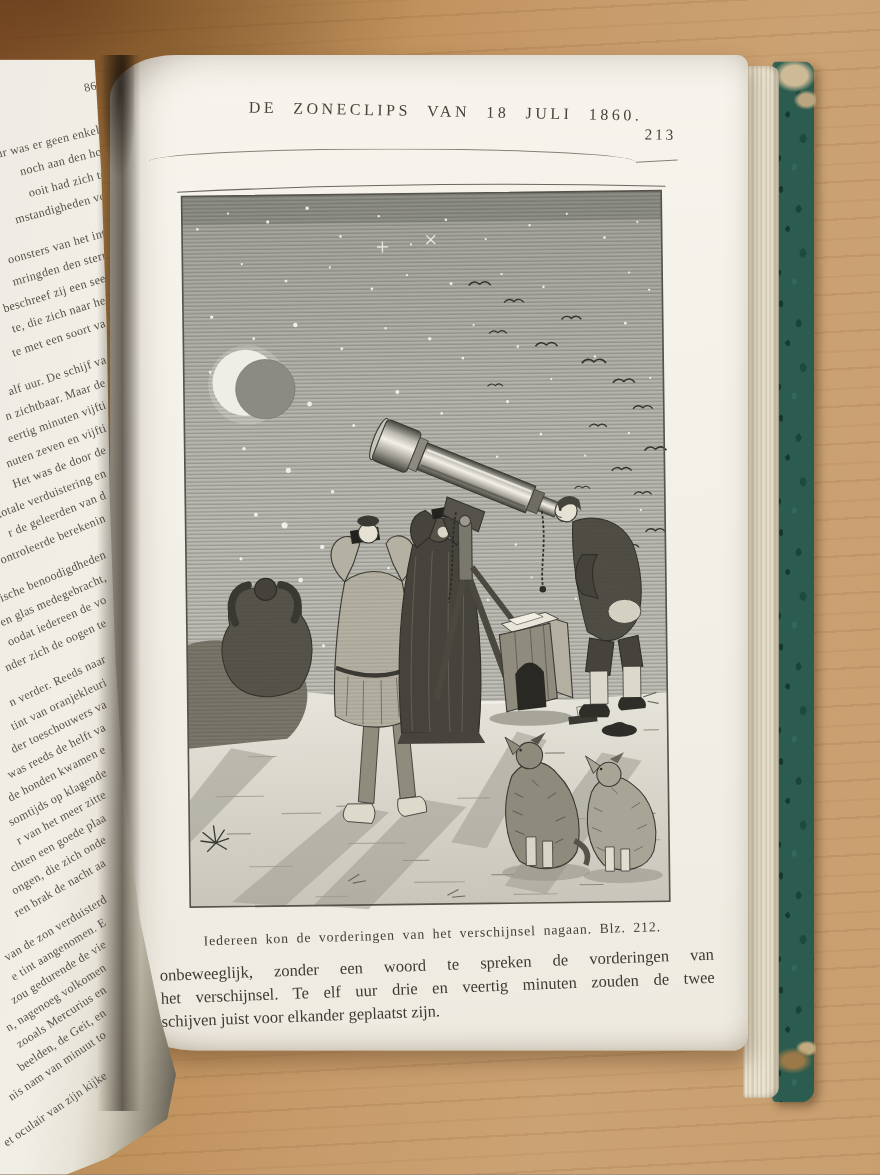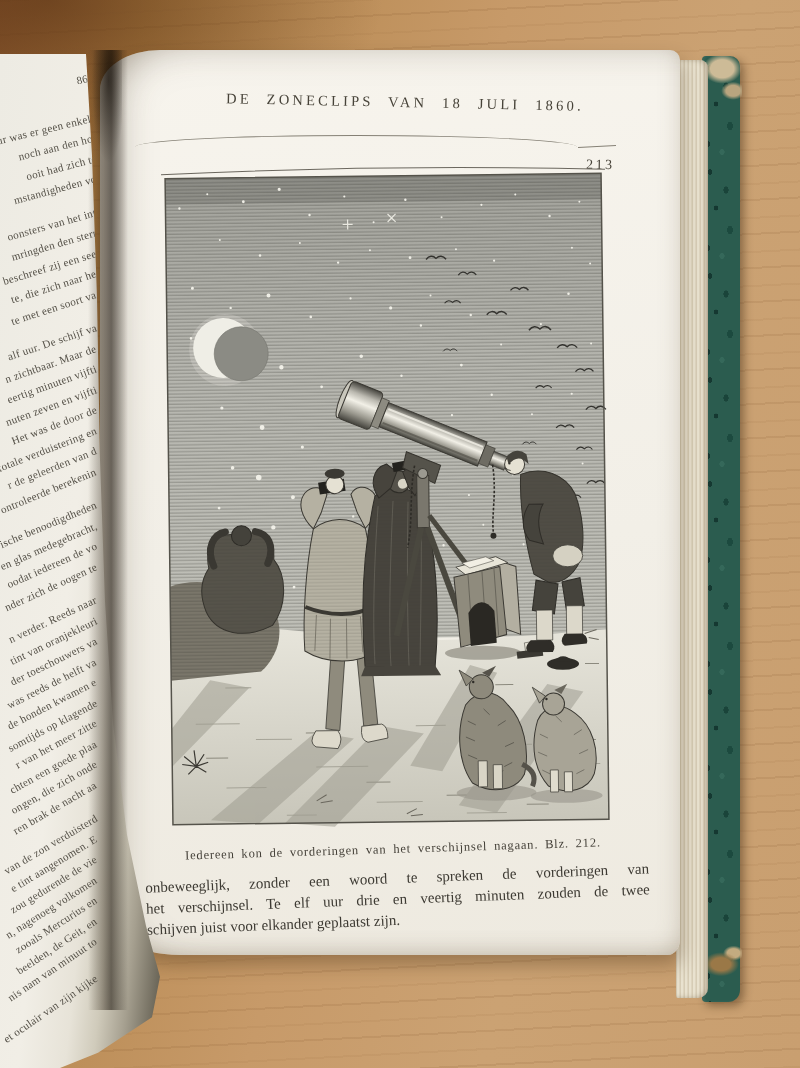--- a/index.html
+++ b/index.html
@@ -42,21 +42,21 @@
   .main-page{position:absolute;left:100px;top:50px;width:580px;height:905px;
     border-radius:60px 10px 12px 80px / 40px 10px 16px 50px;
     background:linear-gradient(175deg,#f7f4ed 0%,#f2efe7 55%,#eeeae0 100%);
     box-shadow:inset 30px 6px 44px -22px rgba(70,55,35,.55),
                inset -10px -12px 24px -14px rgba(110,90,60,.35),
                2px 10px 18px rgba(70,45,20,.35);}
   .page-title{position:absolute;left:0;right:0;top:44px;text-align:center;
     font-size:14.5px;letter-spacing:3.2px;word-spacing:8px;color:#474339;
     transform:translateX(15px) rotate(1.2deg);}
   .page-number{position:absolute;left:486px;top:66px;font-size:14px;
-    letter-spacing:2.5px;color:#474339;transform:rotate(1deg);margin-top:41px;}
+    letter-spacing:2.5px;color:#474339;transform:rotate(1deg);}
   .rule-long{position:absolute;left:35px;top:85px;width:442px;height:14px;
     border-top:1.4px solid #858075;border-radius:50% 50% 0 0 / 12px 12px 0 0;}
   .rule-short{position:absolute;left:478px;top:96px;width:38px;
     border-top:1.4px solid #858075;transform:rotate(-3deg);}
   .illustration{position:absolute;left:62px;top:116px;width:450px;height:666px;
     transform:rotate(-0.7deg);}
   .caption{position:absolute;left:58px;top:792px;width:470px;text-align:center;
     font-size:12.5px;letter-spacing:.8px;word-spacing:3px;color:#433f37;
     transform:rotate(-1.8deg);}
   .body-text{position:absolute;left:46px;top:818px;width:504px;color:#3d3a33;

